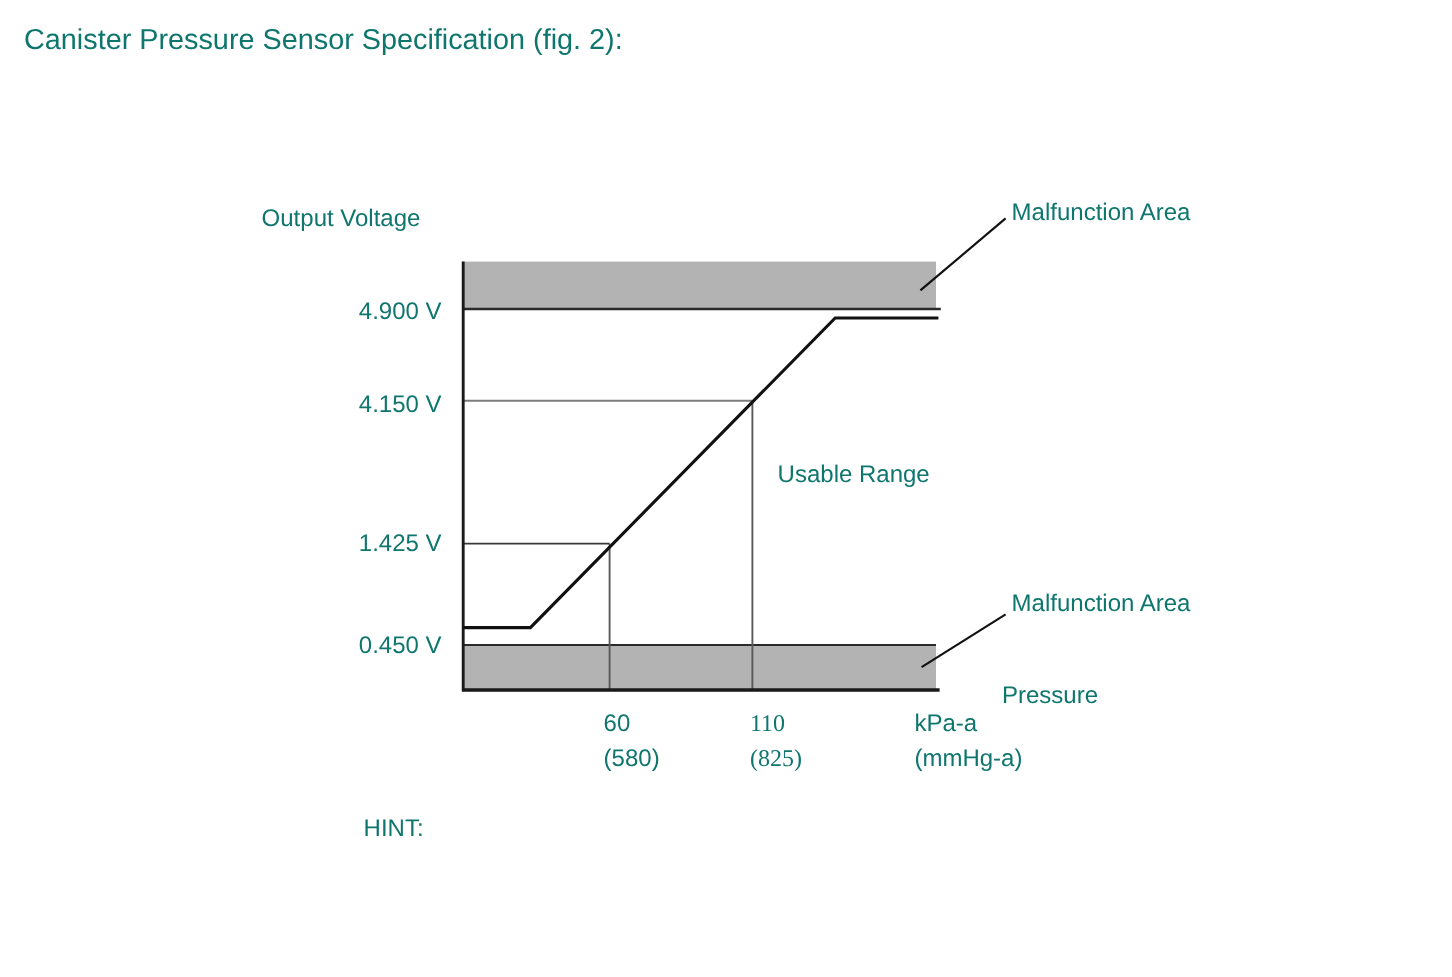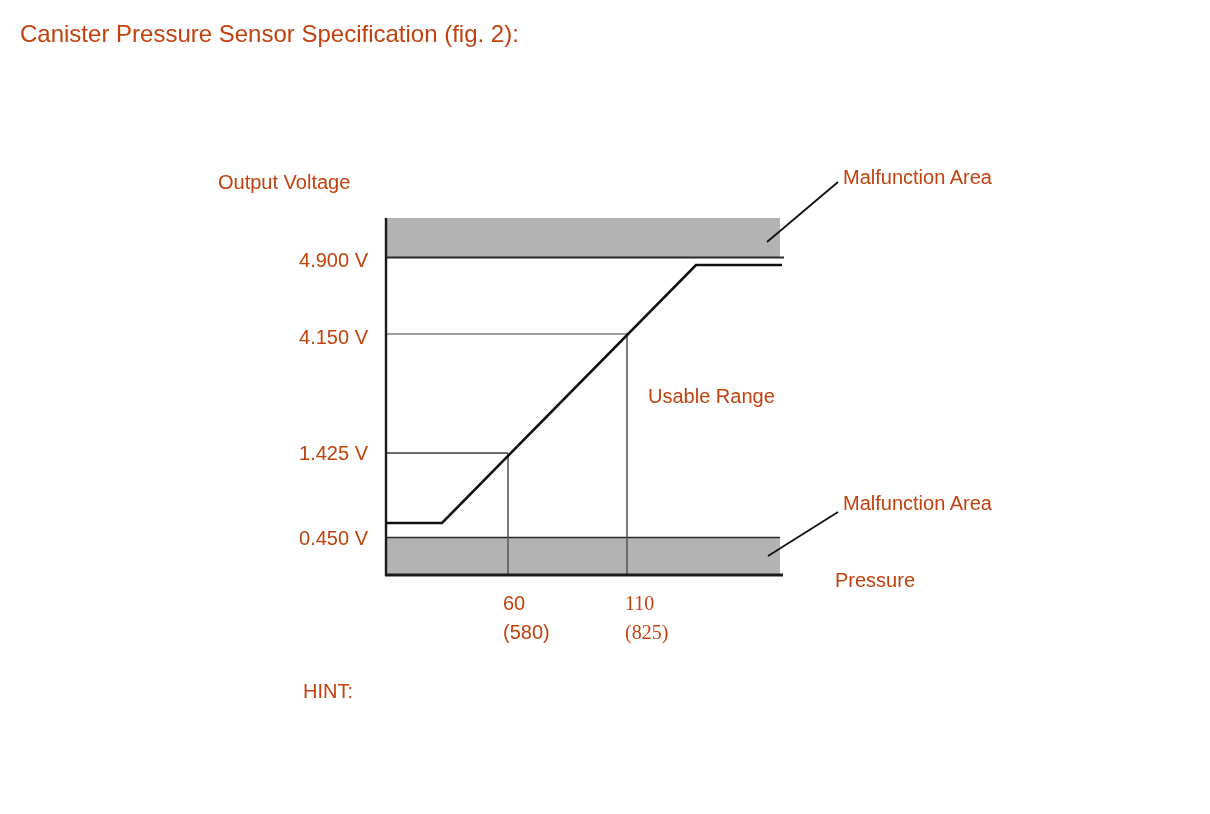--- a/index.html
+++ b/index.html
@@ -9,21 +9,21 @@
     background:#ffffff;
     font-family:"Liberation Sans","DejaVu Sans",sans-serif;
     color:#1a1a1a;
     overflow:hidden;
   }
   .abs{position:absolute;}
   .lbl{
     font-size:20px;
     line-height:1;
     white-space:nowrap;
-    color:#c2410c;
+    color:#0f766e;
   }
   #figure-title{
     left:20px;top:20px;
     font-size:24px;
     line-height:1.2;
   }
   #y-axis-title{left:218px;top:172px;}
   .ytick{
     left:258px;width:110px;
     text-align:right;
@@ -85,20 +85,24 @@
   <div id="ytick-3" class="abs lbl ytick">0.450 V</div>
 
   <div id="xtick-0" class="abs lbl xtick">
     <div>60</div>
     <div>(580)</div>
   </div>
   <div id="xtick-1" class="abs lbl xtick">
     <div>110</div>
     <div>(825)</div>
   </div>
+  <div id="xunit" class="abs lbl xtick">
+    <div>kPa-a</div>
+    <div>(mmHg-a)</div>
+  </div>
 
   <div id="malfunction-top" class="abs lbl">Malfunction Area</div>
   <div id="usable-range" class="abs lbl">Usable Range</div>
   <div id="malfunction-bottom" class="abs lbl">Malfunction Area</div>
 
   <div id="hint-heading" class="abs lbl">HINT:</div>
 
 </div>
 
 </body></html>

